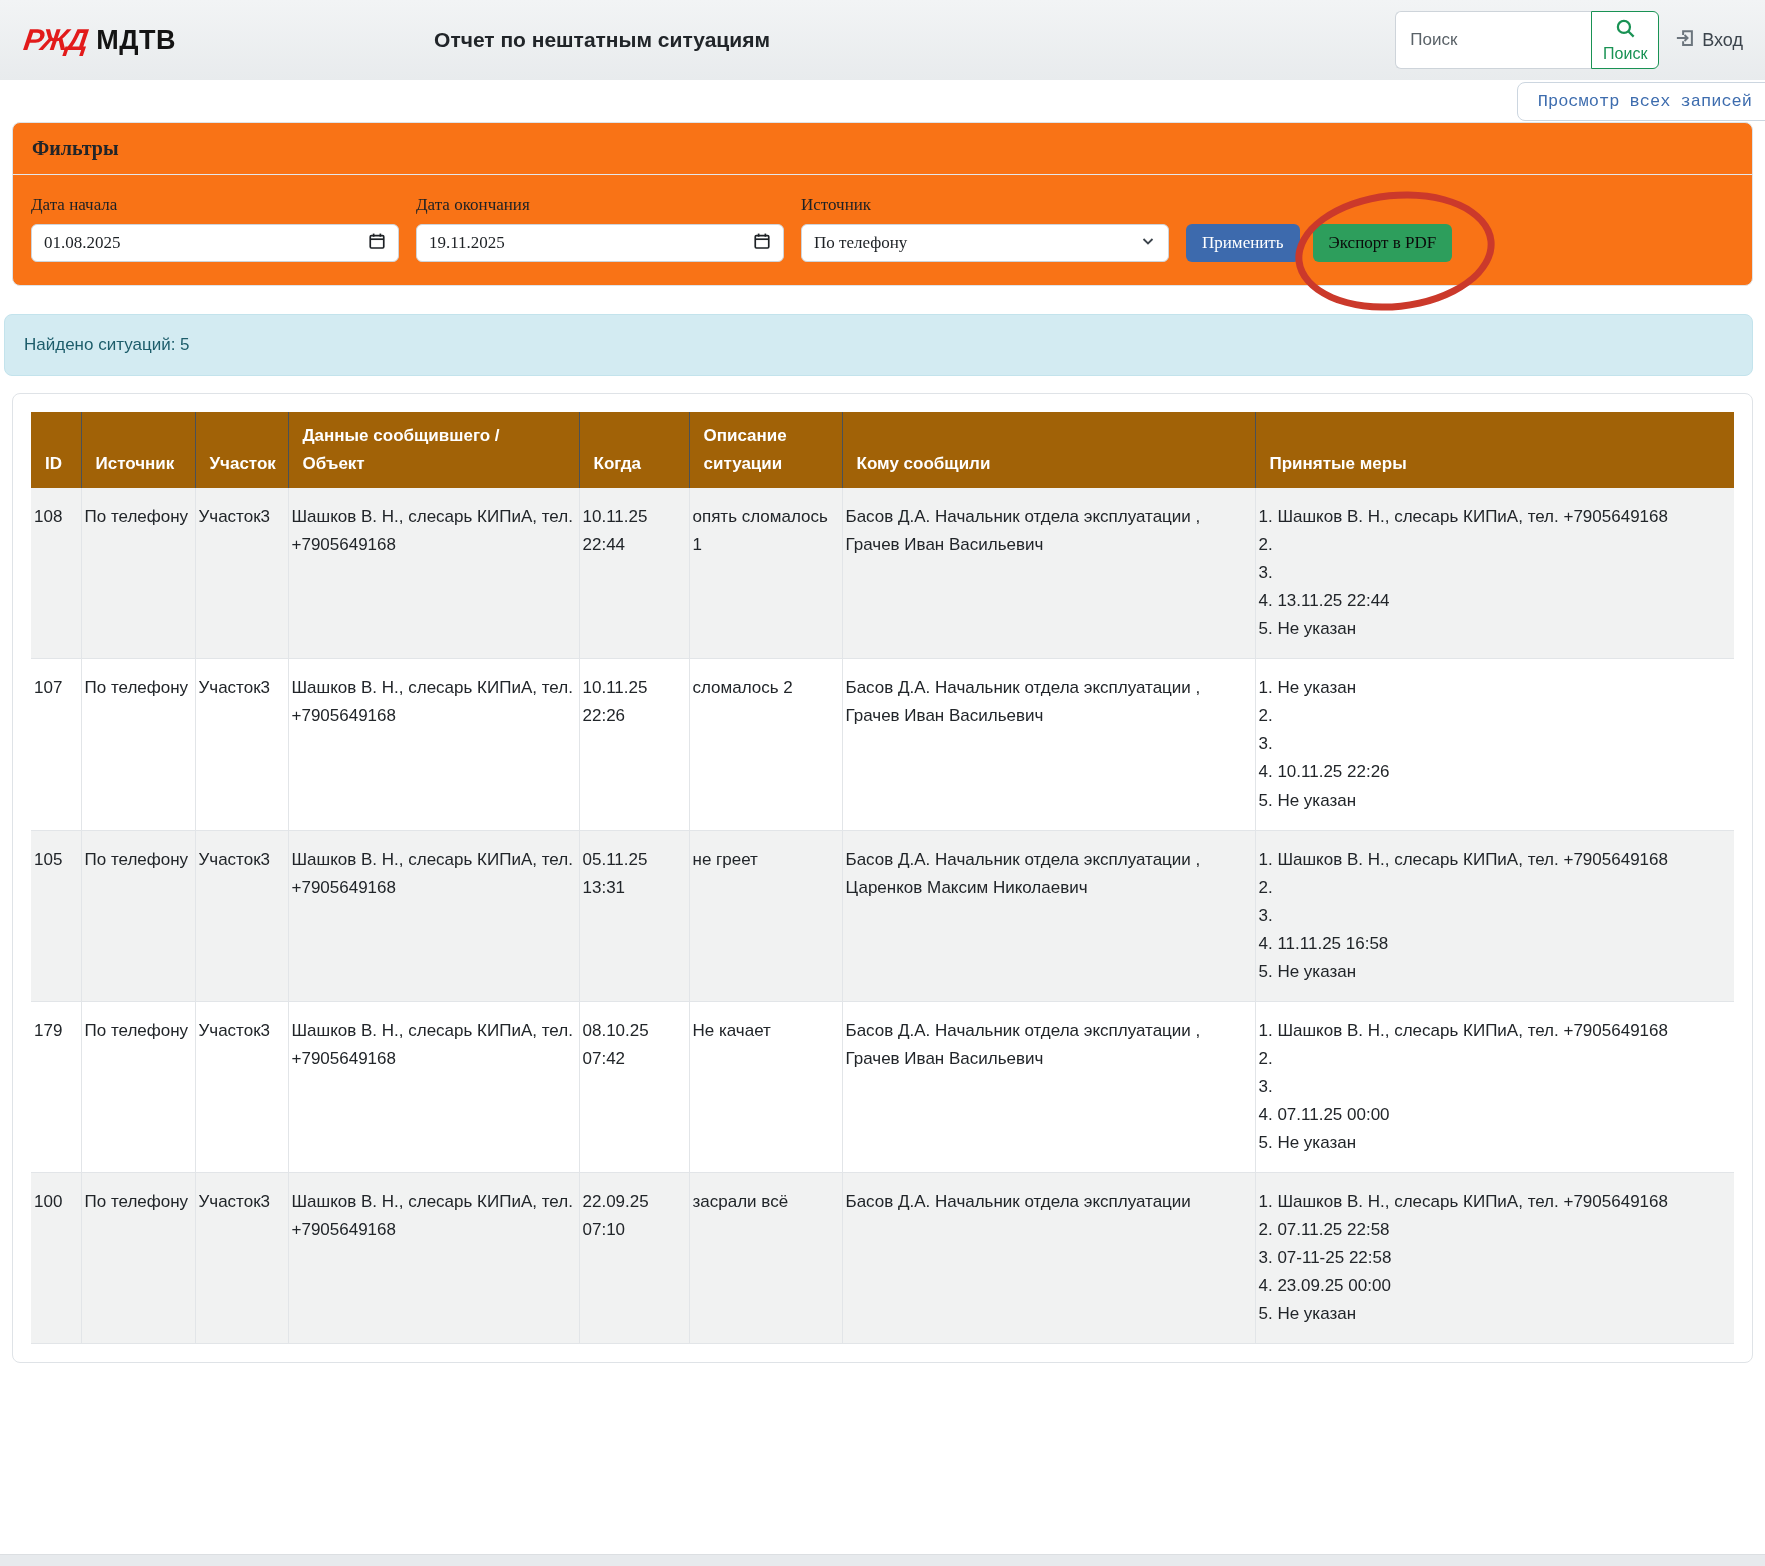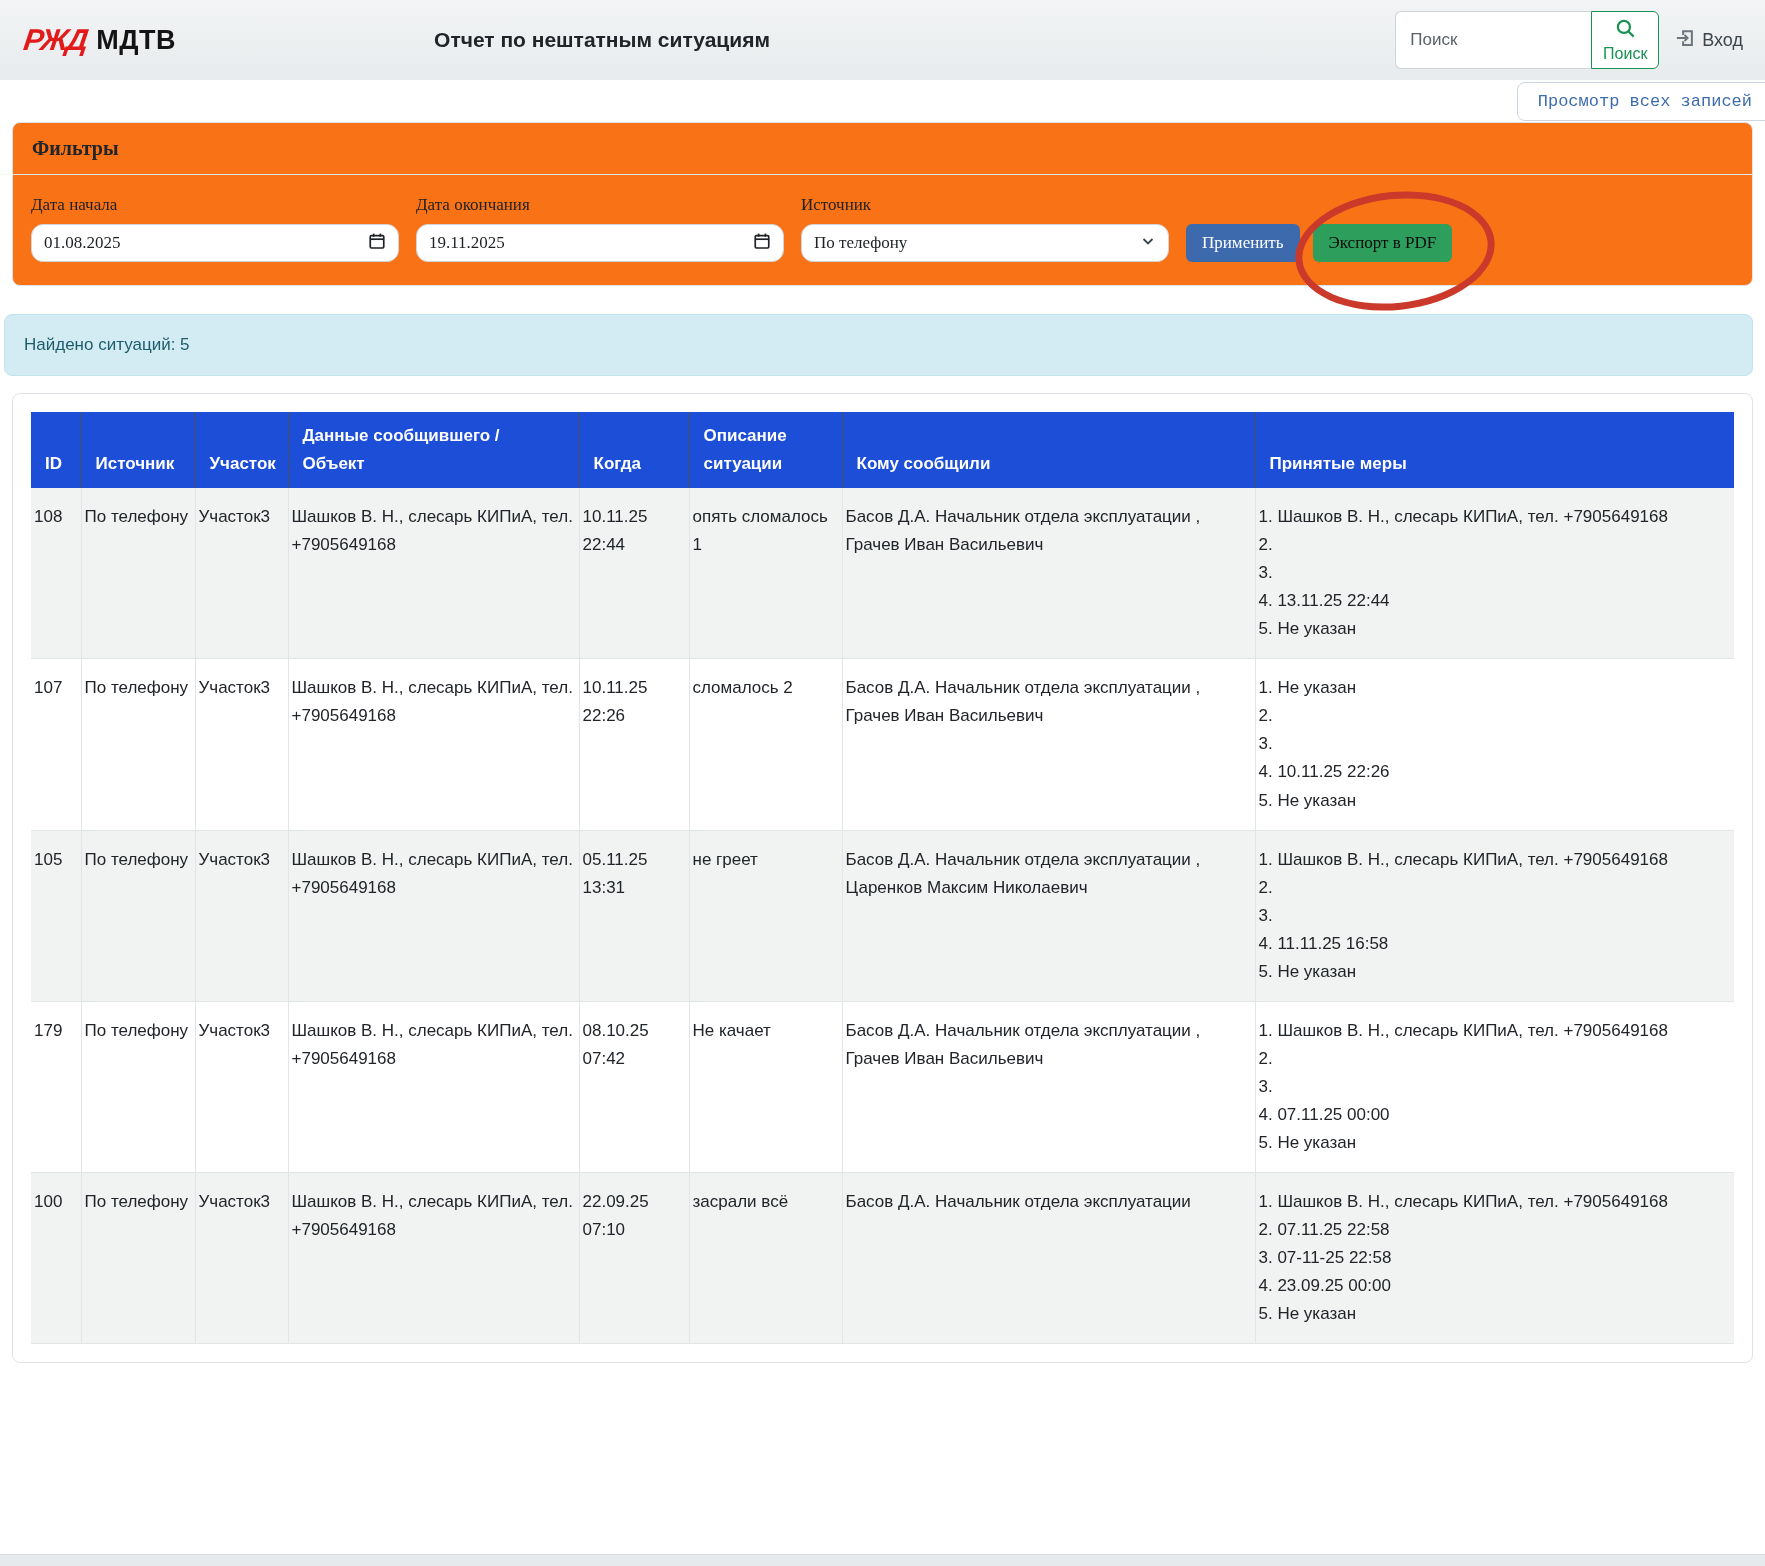--- a/index.html
+++ b/index.html
@@ -73,21 +73,21 @@
   }
   .card-header {
     padding: 14px 19px;
     border-bottom: 1px solid #e4e7ea;
     font-size: 20px; font-weight: bold;
   }
   .filters-body { padding: 20px 18px 23px 18px; display: flex; align-items: flex-end; }
   .form-group { width: 368px; margin-right: 17px; }
   .form-label { display: block; font-size: 17px; margin-bottom: 9px; color: #1d2125; }
   .control {
-    height: 38px; border: 1px solid #ced4da; border-radius: 12px;
+    height: 38px; border: 1px solid #ced4da; border-radius: 6px;
     display: flex; align-items: center; padding: 0 12px;
     font-size: 17px; background: #fff;
   }
   .control input {
     border: none; outline: none; flex: 1; font-size: 17px;
     font-family: inherit; color: #1d2125; background: transparent;
   }
   .control .ctl-icon { color: #1d2125; flex: none; }
   .select-value { flex: 1; color: #1d2125; }
   .btn {
@@ -119,21 +119,21 @@
   }
 
   
   .table-card {
     margin: 17px 12px 0 12px;
     border: 1px solid #dfe3e7; border-radius: 8px;
     background: #fff; padding: 18px;
   }
   table.report { width: 100%; border-collapse: collapse; table-layout: fixed; }
   table.report thead th {
-    background: #1d4ed8; color: #fff;
+    background: #a16207; color: #fff;
     font-size: 17px; font-weight: bold; text-align: left;
     padding: 10px 14px; vertical-align: bottom;
     border-right: 1px solid #4a5158; line-height: 1.65;
   }
   table.report thead th:last-child { border-right: none; }
   table.report td {
     font-size: 17px; line-height: 1.65; vertical-align: top;
     padding: 15px 3px;
     border-right: 1px solid #e2e5e8;
     border-bottom: 1px solid #e2e5e8;

